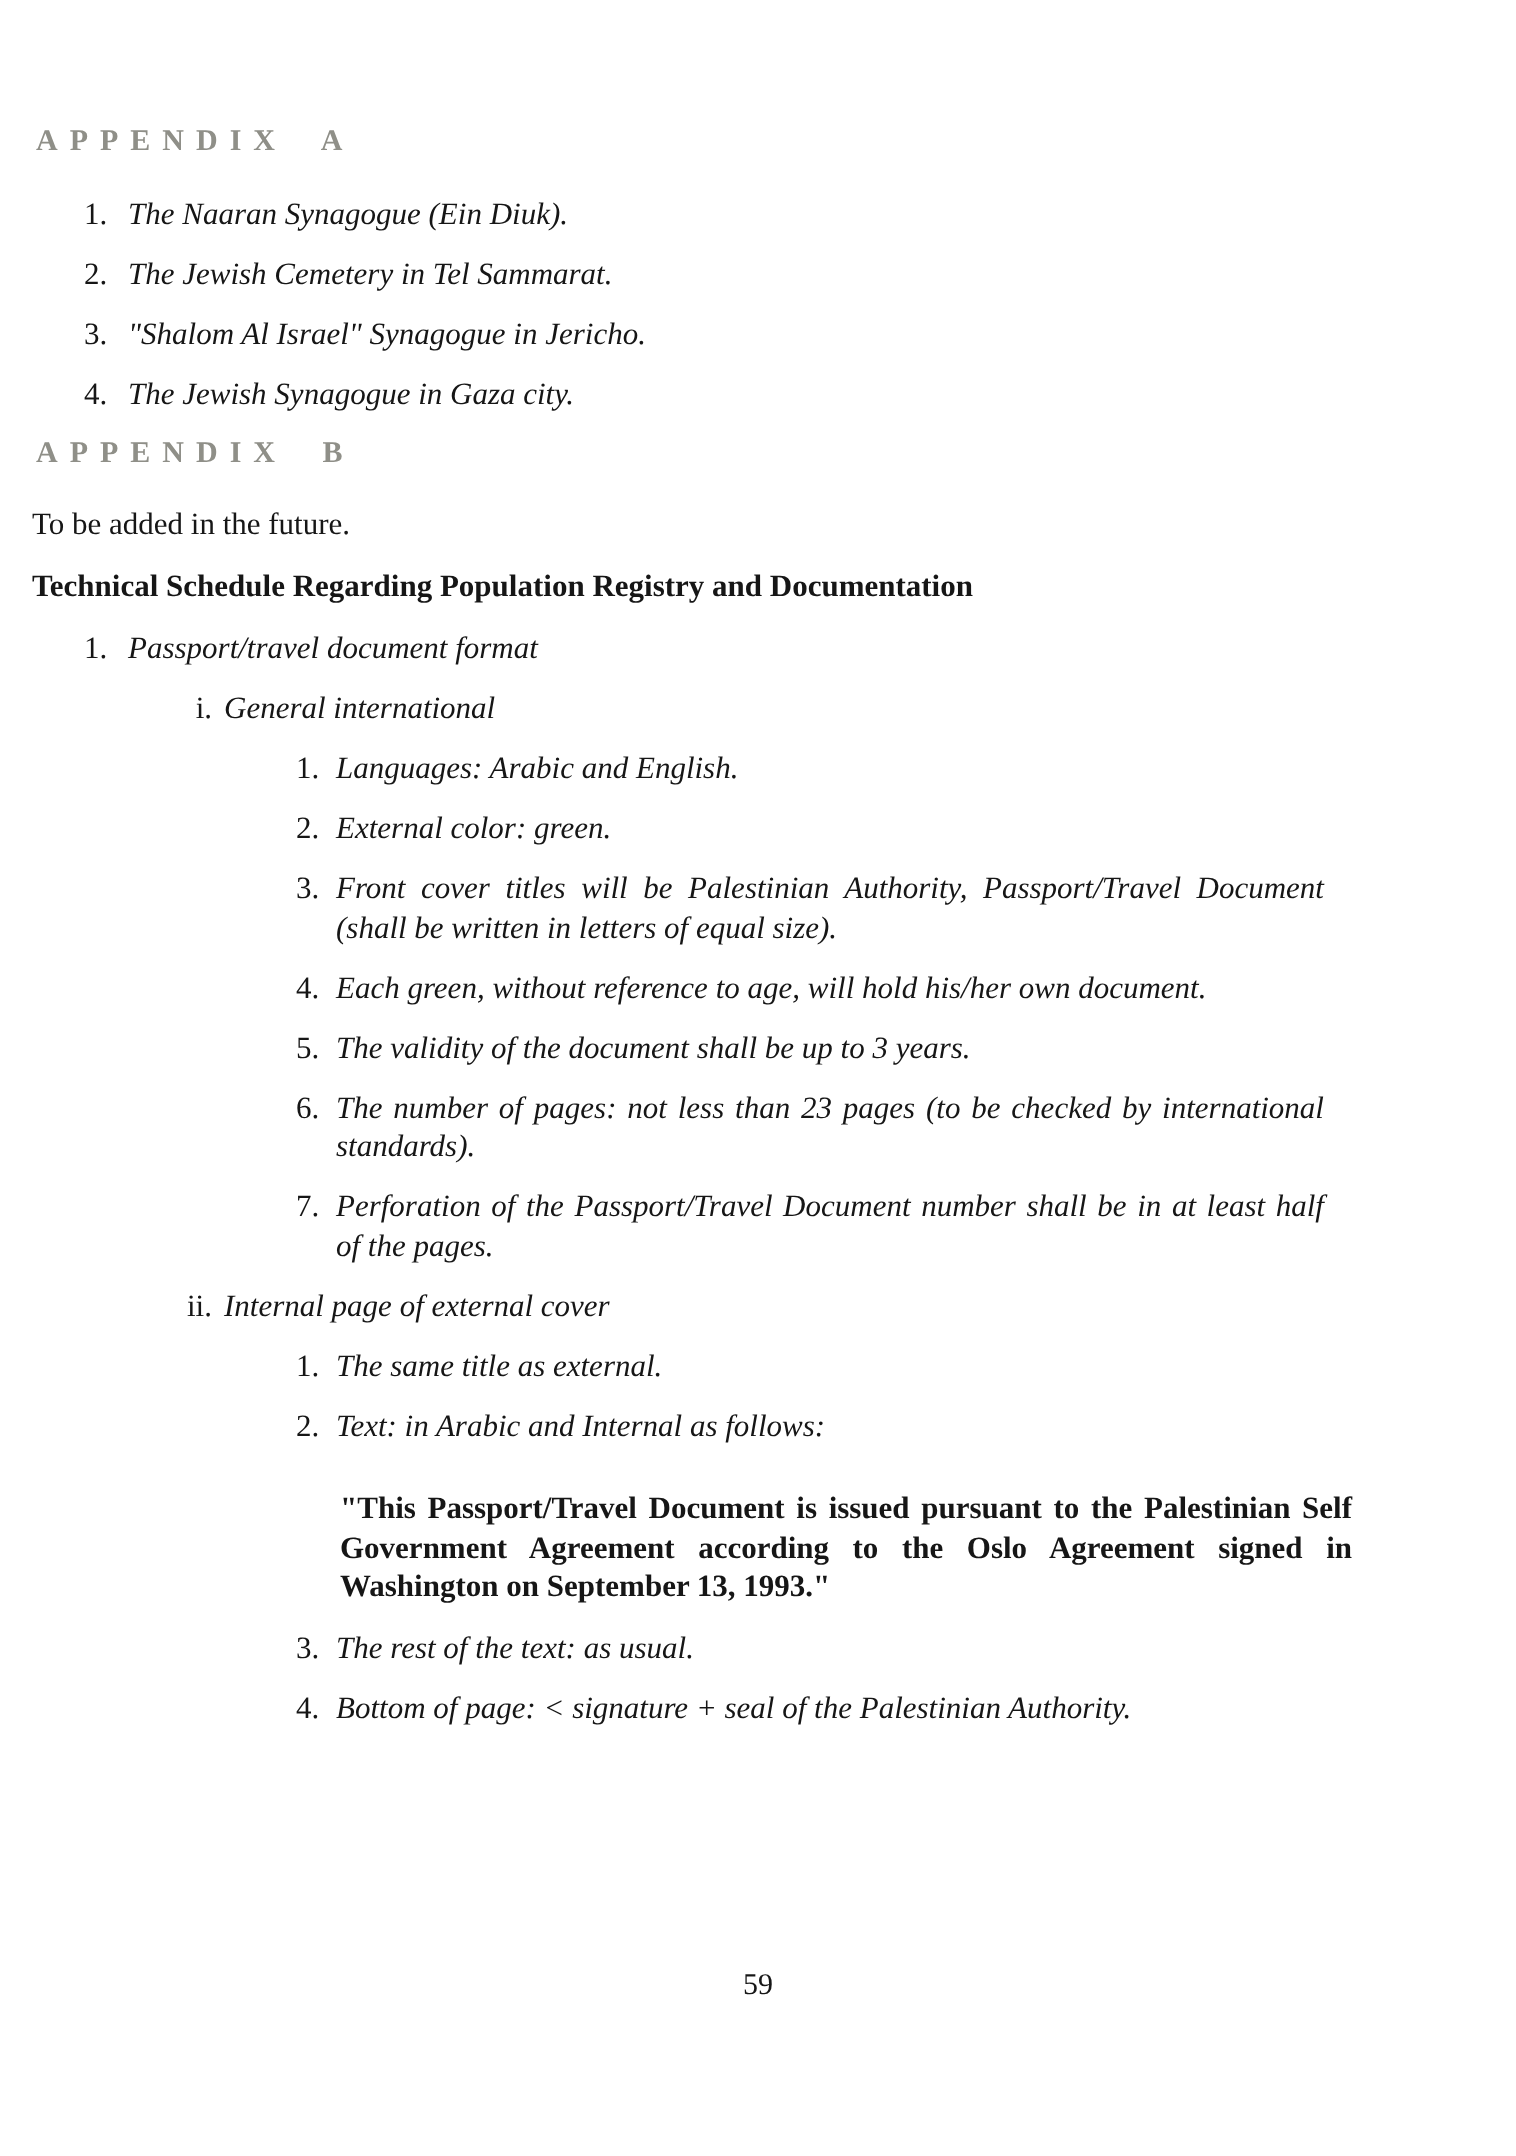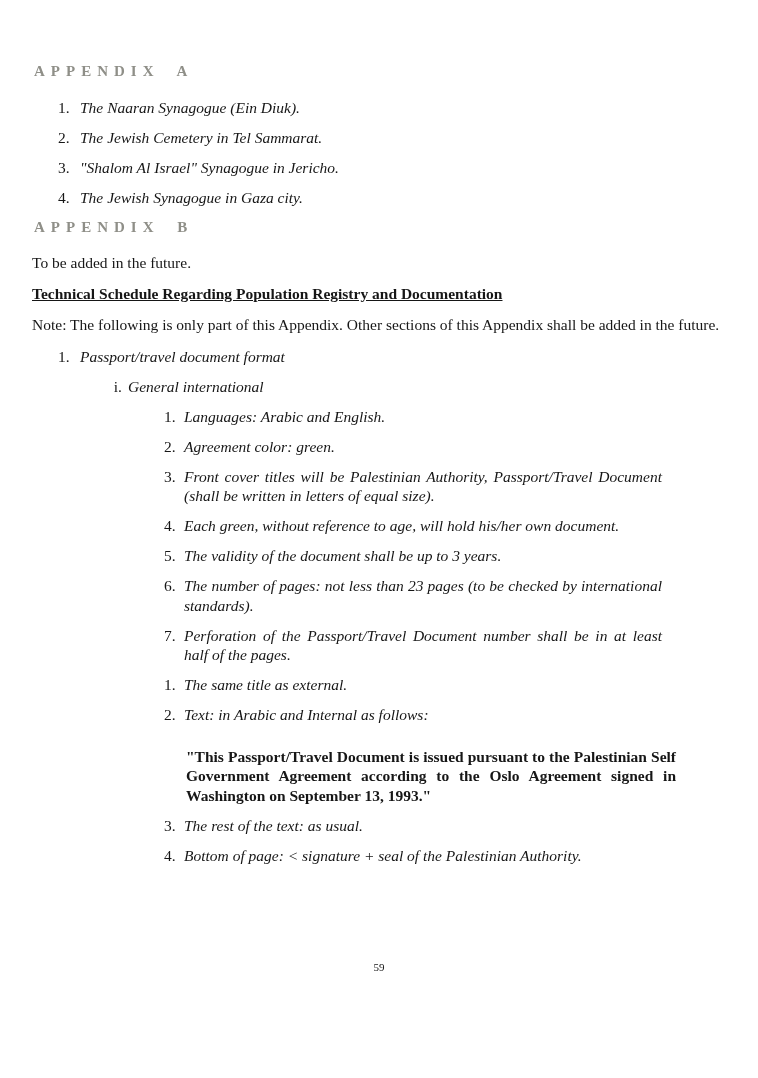--- a/index.html
+++ b/index.html
@@ -7,35 +7,35 @@
   body {
     width: 758px; height: 1078px;
     font-family: "Liberation Serif", serif;
     color: #161616;
     position: relative;
     overflow: hidden;
   }
   .page {
     position: relative;
     width: 758px; height: 1078px;
-    padding: 62px 18px 0 32px;
+    padding: 62px 18px 0 16px;
     font-size: 15.5px;
     line-height: 19.5px;
   }
   .appendix-heading {
     font-weight: bold;
     font-size: 15px;
     color: #8f8f88;
     letter-spacing: 6px;
     word-spacing: 8px;
     margin: 0 0 16px 2px;
   }
   .appendix-heading.mt { }
   .body-text { margin-bottom: 11px; }
-  .section-title { font-weight: bold; margin: 2px 0 12px 0; text-decoration: underline; }
+  .section-title { font-weight: bold; margin: 2px 0 12px 0; }
   .note { text-align: justify; margin-bottom: 12px; }
   .list { }
   .li { display: flex; margin-bottom: 10.5px; }
   .li-num { flex: 0 0 22px; text-align: left; }
   .li-text { flex: 1; font-style: italic; }
 
   
   .level1 { margin-left: 26px; }
   .roman { margin-left: 72px; }
   .roman .li-num { flex: 0 0 24px; text-align: right; padding-right: 6px; }
@@ -45,23 +45,23 @@
 
   .quote {
     font-weight: bold;
     text-align: justify;
     margin: 22px 64px 11px 154px;
   }
 
   .page-number {
     position: absolute;
     left: 0; right: 0;
-    top: 958px;
+    top: 984px;
     text-align: center;
-    font-size: 11px;
+    font-size: 15px;
   }
 </style>
 </head>
 <body>
 
 <div class="page">
 
   <div class="appendix-heading">APPENDIX A</div>
 
   <div class="list level1">
@@ -80,40 +80,39 @@
     <div class="li">
       <span class="li-num">4.</span>
       <span class="li-text">The Jewish Synagogue in Gaza city.</span>
     </div>
   </div>
 
   <div class="appendix-heading mt">APPENDIX B</div>
   <p class="body-text">To be added in the future.</p>
 
   <p class="section-title">Technical Schedule Regarding Population Registry and Documentation</p>
-  <p class="note">Note: The following is only part of this Appendix. Other sections of this Appendix shall be added in the future.</p>
 
   <div class="li level1">
     <span class="li-num">1.</span>
     <span class="li-text">Passport/travel document format</span>
   </div>
 
   <div class="li roman">
     <span class="li-num">i.</span>
     <span class="li-text">General international</span>
   </div>
 
   <div class="list level3">
     <div class="li">
       <span class="li-num">1.</span>
       <span class="li-text">Languages: Arabic and English.</span>
     </div>
     <div class="li">
       <span class="li-num">2.</span>
-      <span class="li-text">Agreement color: green.</span>
+      <span class="li-text">External color: green.</span>
     </div>
     <div class="li">
       <span class="li-num">3.</span>
       <span class="li-text">Front cover titles will be Palestinian Authority, Passport/Travel Document (shall be written in letters of equal size).</span>
     </div>
     <div class="li">
       <span class="li-num">4.</span>
       <span class="li-text">Each green, without reference to age, will hold his/her own document.</span>
     </div>
     <div class="li">
@@ -123,20 +122,24 @@
     <div class="li">
       <span class="li-num">6.</span>
       <span class="li-text">The number of pages: not less than 23 pages (to be checked by international standards).</span>
     </div>
     <div class="li">
       <span class="li-num">7.</span>
       <span class="li-text">Perforation of the Passport/Travel Document number shall be in at least half of the pages.</span>
     </div>
   </div>
 
+  <div class="li roman">
+    <span class="li-num">ii.</span>
+    <span class="li-text">Internal page of external cover</span>
+  </div>
 
   <div class="list level3">
     <div class="li">
       <span class="li-num">1.</span>
       <span class="li-text">The same title as external.</span>
     </div>
     <div class="li">
       <span class="li-num">2.</span>
       <span class="li-text">Text: in Arabic and Internal as follows:</span>
     </div>

